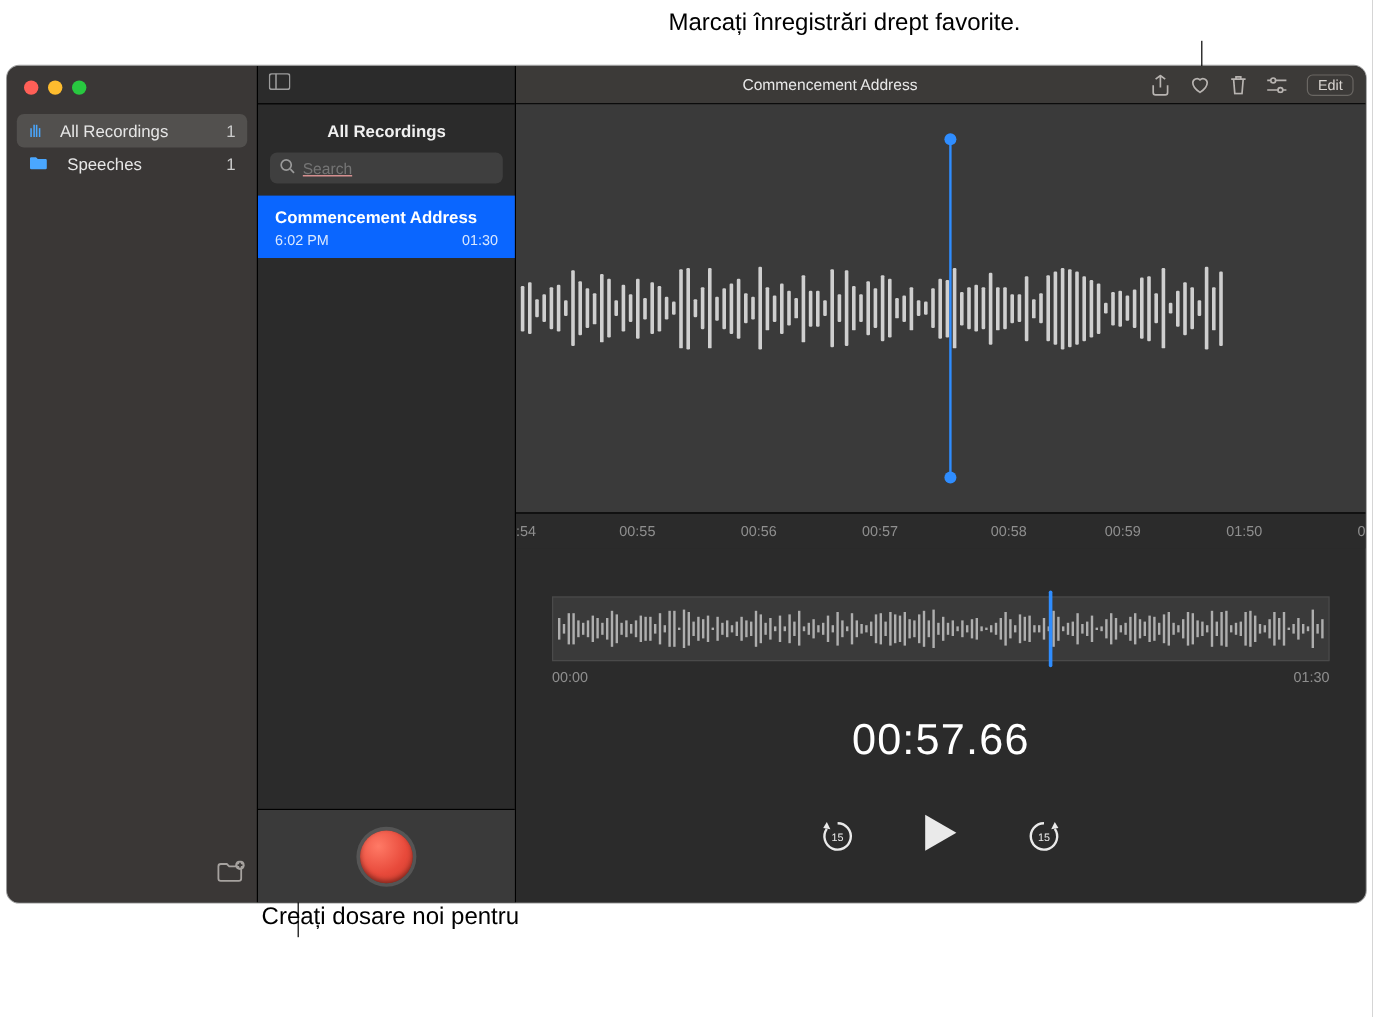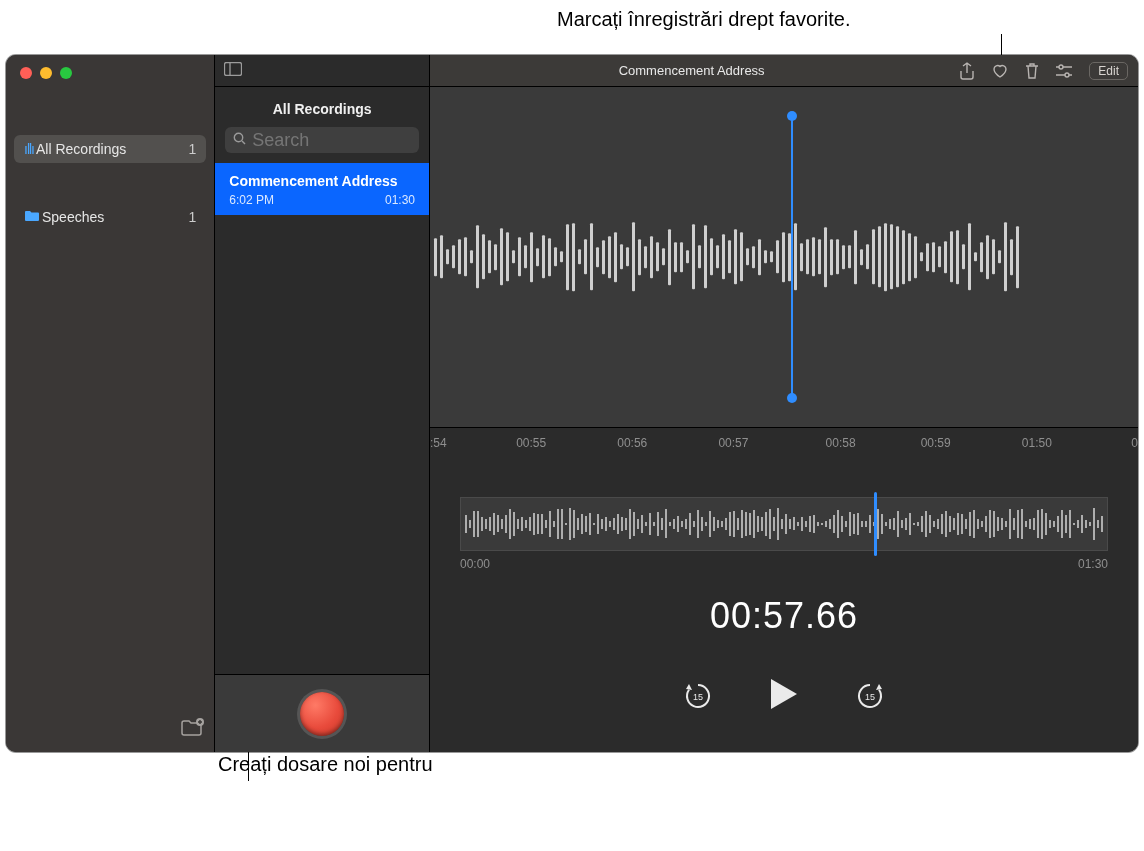--- a/index.html
+++ b/index.html
@@ -18,37 +18,37 @@
     display: flex;
   }
 
   
   .sidebar { width: 268px; background: #3a3736; display: flex; flex-direction: column; border-right: 1px solid #000; }
   .traffic { display: flex; gap: 8px; padding: 12px 14px 8px; }
   .dot { width: 12px; height: 12px; border-radius: 50%; }
   .dot.r { background: #ff5f57; } .dot.y { background: #febc2e; } .dot.g { background: #28c840; }
 
   .folders { padding: 8px 8px 0; flex: 1; }
-  .folder-item { display: flex; align-items: center; padding: 6px 10px; border-radius: 6px; color: #e6e6e6; font-size: 14px; gap: 2px; margin-top: 40px; }
+  .folder-item { display: flex; align-items: center; padding: 6px 10px; border-radius: 6px; color: #e6e6e6; font-size: 14px; gap: 16px; }
   .folder-item.active { background: #52504e; }
   .folder-item .count { margin-left: auto; color: #ccc; }
   .folder-header { color: #9a9794; font-size: 12px; padding: 10px 10px 4px; }
   .wave-ico { color: #4aa7ff; font-size: 14px; letter-spacing: -1px; }
   .folder-ico { color: #4aa7ff; }
 
   .sidebar-footer { padding: 6px 10px 10px; display: flex; justify-content: flex-end; }
   .newfolder-btn { color: #a6a29f; cursor: pointer; }
 
   
   .listcol { width: 275px; background: #2b2b2b; display: flex; flex-direction: column; border-right: 1px solid #000; }
   .listcol-header { height: 32px; border-bottom: 1px solid #000; display:flex; align-items:center; }
   .listcol-header .sidebar-toggle { width:36px; text-align:center; color:#9c9c9c; }
   .listcol-title { text-align: center; color: #f0f0f0; font-weight: 600; font-size: 14px; padding: 14px 0 10px; }
   .search { margin: 0 10px 10px; background: #3f3f3f; border-radius: 6px; height: 26px; display: flex; align-items: center; padding: 0 8px; gap: 6px; color: #9a9a9a; font-size: 13px; }
-  .search input { background: transparent; border: 0; outline: 0; color: #fde047; font-size: 18px; width: 100%; }
+  .search input { background: transparent; border: 0; outline: 0; color: #fca5a5; font-size: 13px; width: 100%; text-decoration: underline; }
 
   .rec-item { padding: 10px 14px 8px; color: #fff; }
   .rec-item.sel { background: #0a66ff; }
   .rec-name { font-size: 14px; font-weight: 600; margin-bottom: 4px; }
   .rec-meta { display: flex; justify-content: space-between; font-size: 12px; color: rgba(255,255,255,0.85); }
 
   .listcol-footer { margin-top: auto; height: 78px; background: #3a3a3a; display: flex; align-items: center; justify-content: center; border-top: 1px solid #000; }
   .rec-btn { width: 44px; height: 44px; border-radius: 50%; background: radial-gradient(circle at 35% 30%, #ff7a66, #e84a3b 55%, #c63828); box-shadow: 0 0 0 3px #555, inset 0 -2px 4px rgba(0,0,0,0.4); cursor:pointer; }
 
   

